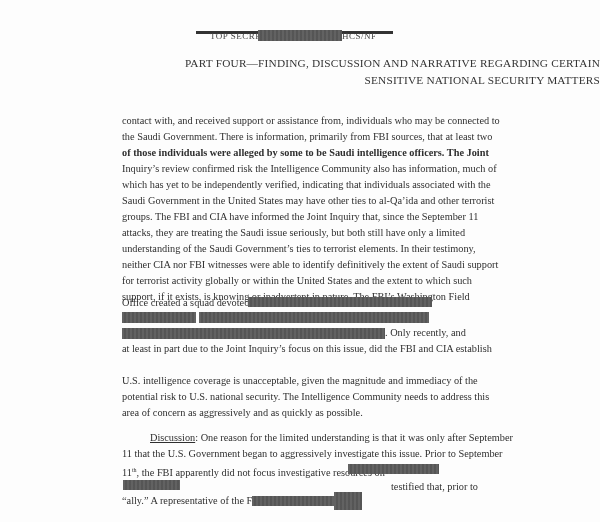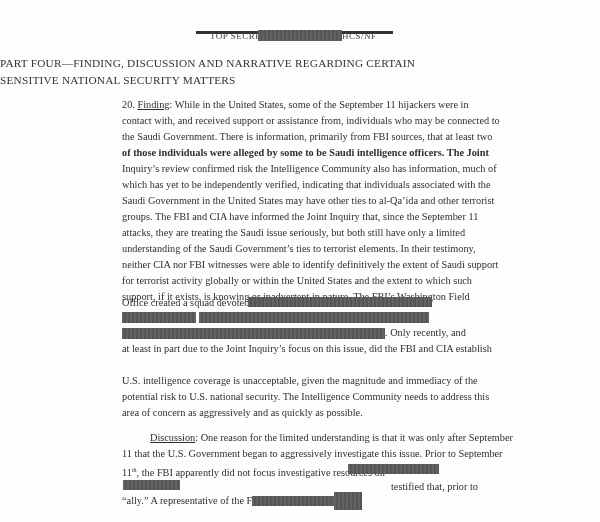--- a/index.html
+++ b/index.html
@@ -7,44 +7,40 @@
       width:600px; height:522px; background:#fdfdfd; position:relative; overflow:hidden;
       font-family:"Liberation Serif", "DejaVu Serif", serif; color:#2a2a2a;
     }
     .page { position:absolute; left:0; top:0; width:600px; height:522px; }
     .rule { position:absolute; left:196px; top:31px; width:197px; height:3px; background:#333; }
     .classif { position:absolute; left:210px; top:32px; width:180px; height:10px; font-size:9px; letter-spacing:0.5px;
       color:#444; overflow:hidden; line-height:12px; }
     .classif .a { position:absolute; left:0; top:-2px; }
     .classif .b { position:absolute; left:132px; top:-2px; }
     .redact { position:absolute; background:#5a5a5a; background-image:repeating-linear-gradient(90deg, rgba(255,255,255,0.05) 0 2px, rgba(0,0,0,0.05) 2px 4px); }
-    .title { position:absolute; left:0; width:600px; text-align:left; font-size:11.3px; letter-spacing:0.2px; color:#333; }
+    .title { position:absolute; left:0; width:600px; text-align:right; font-size:11.3px; letter-spacing:0.2px; color:#333; }
     .line { position:absolute; left:122px; font-size:10.3px; white-space:nowrap; color:#2f2f2f; line-height:14px; }
     .u { text-decoration:underline; }
     .sup { font-size:6px; vertical-align:super; }
   </style>
 </head>
 <body>
 
 <div class="page">
 
   <div class="rule"></div>
   <div class="classif">
     <span class="a">TOP SECRET</span>
     <span class="b">HCS/NF</span>
   </div>
   <div class="redact" style="left:258px;top:30px;width:84px;height:11px;"></div>
 
   <div class="title" style="top:57px;">PART FOUR—FINDING, DISCUSSION AND NARRATIVE REGARDING CERTAIN</div>
   <div class="title" style="top:74px;">SENSITIVE NATIONAL SECURITY MATTERS</div>
 
-  <div class="line" style="top:98px;">
-    <span>20.</span>
-    <span class="u">Finding</span><span>: While in the United States, some of the September 11 hijackers were in</span>
-  </div>
   <div class="line" style="top:114px;">contact with, and received support or assistance from, individuals who may be connected to</div>
   <div class="line" style="top:130px;">the Saudi Government. There is information, primarily from FBI sources, that at least two</div>
   <div class="line" style="top:146px;font-weight:bold;">of those individuals were alleged by some to be Saudi intelligence officers. The Joint</div>
   <div class="line" style="top:162px;">Inquiry’s review confirmed risk the Intelligence Community also has information, much of</div>
   <div class="line" style="top:178px;">which has yet to be independently verified, indicating that individuals associated with the</div>
   <div class="line" style="top:194px;">Saudi Government in the United States may have other ties to al-Qa’ida and other terrorist</div>
   <div class="line" style="top:210px;">groups. The FBI and CIA have informed the Joint Inquiry that, since the September 11</div>
   <div class="line" style="top:226px;">attacks, they are treating the Saudi issue seriously, but both still have only a limited</div>
   <div class="line" style="top:242px;">understanding of the Saudi Government’s ties to terrorist elements. In their testimony,</div>
   <div class="line" style="top:258px;">neither CIA nor FBI witnesses were able to identify definitively the extent of Saudi support</div>

